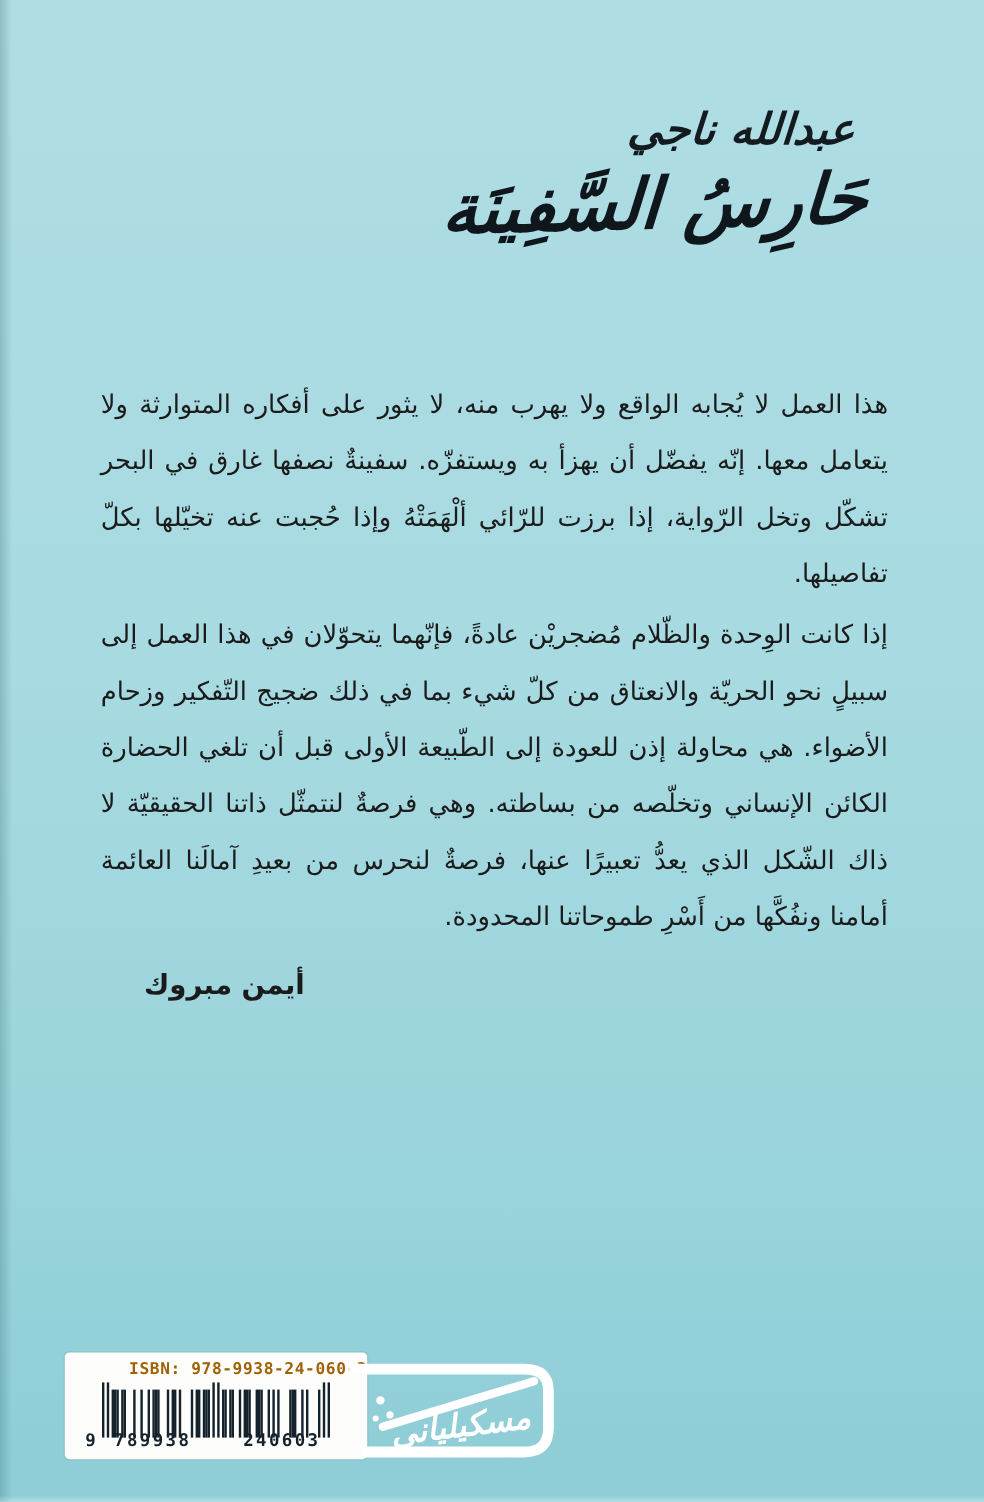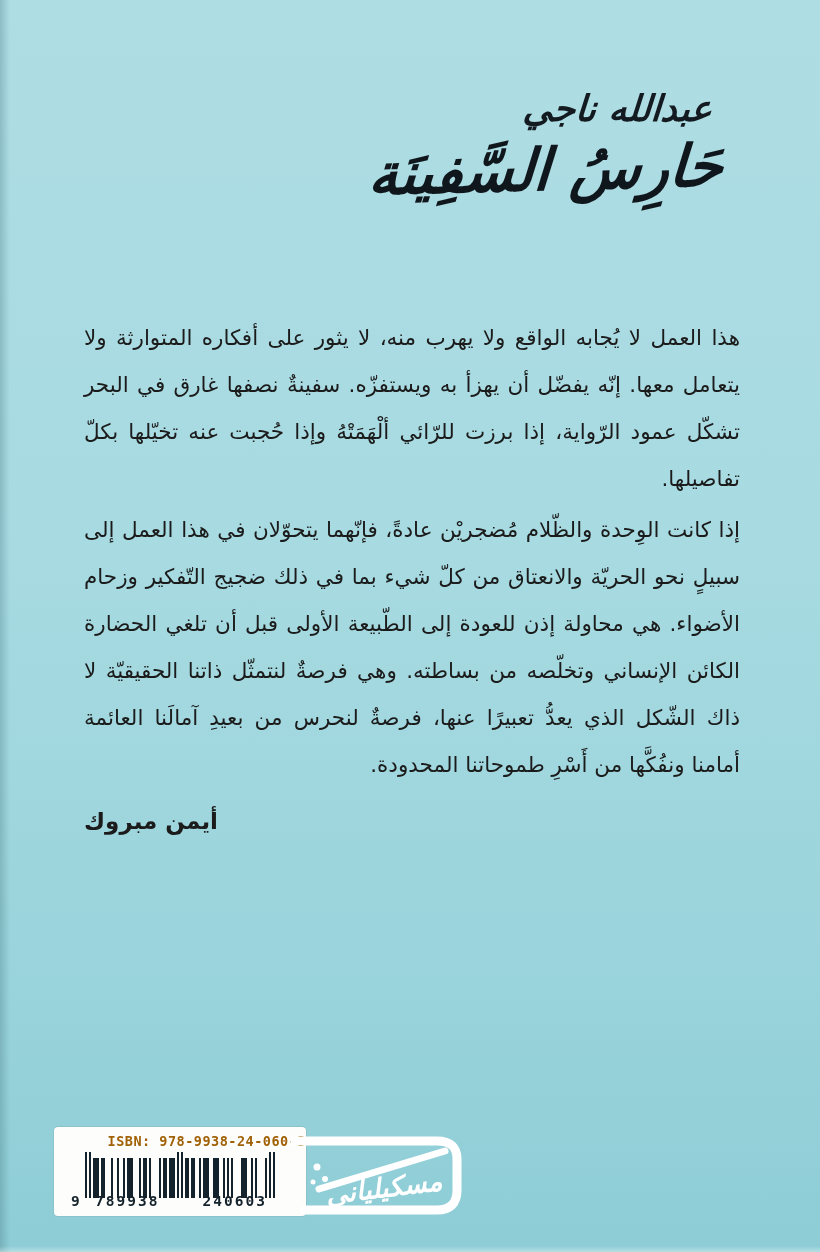--- a/index.html
+++ b/index.html
@@ -40,20 +40,21 @@
     direction:rtl;text-align:justify;
     font-size:21.5px;line-height:47px;
     color:#1b1b1b;
   }
   .blurb p{margin:0 0 4px 0;}
   .signature{
     margin-top:10px;
     text-align:left;
     font-weight:bold;font-size:23px;
     direction:rtl;
+    margin-left:36px;
   }
   
   .barcode-panel{
     position:absolute;left:54px;top:1127px;width:252px;height:89px;
     background:#fdfdfb;border-radius:4px;
     box-shadow:0 0 0 1px rgba(120,160,168,.25);
   }
   .isbn-label{
     margin-top:6px;text-align:right;
     font-family:"DejaVu Sans Mono","Liberation Mono",monospace;
@@ -84,21 +85,21 @@
 <body>
 
 <div class="cover">
   <div class="spine-shadow"></div>
 
   <div class="author-name">عبدالله ناجي</div>
 
   <div class="book-title">حَارِسُ السَّفِينَة</div>
 
   <div class="blurb">
-    <p>هذا العمل لا يُجابه الواقع ولا يهرب منه، لا يثور على أفكاره المتوارثة ولا يتعامل معها. إنّه يفضّل أن يهزأ به ويستفزّه. سفينةٌ نصفها غارق في البحر تشكّل عمود الرّواية، إذا برزت للرّائي ألْهَمَتْهُ وإذا حُجبت عنه تخيّلها بكلّ تفاصيلها.</p>
+    <p>هذا العمل لا يُجابه الواقع ولا يهرب منه، لا يثور على أفكاره المتوارثة ولا يتعامل معها. إنّه يفضّل أن يهزأ به ويستفزّه. سفينةٌ نصفها غارق في البحر تشكّل وتخل الرّواية، إذا برزت للرّائي ألْهَمَتْهُ وإذا حُجبت عنه تخيّلها بكلّ تفاصيلها.</p>
     <p>إذا كانت الوِحدة والظّلام مُضجريْن عادةً، فإنّهما يتحوّلان في هذا العمل إلى سبيلٍ نحو الحريّة والانعتاق من كلّ شيء بما في ذلك ضجيج التّفكير وزحام الأضواء. هي محاولة إذن للعودة إلى الطّبيعة الأولى قبل أن تلغي الحضارة الكائن الإنساني وتخلّصه من بساطته. وهي فرصةٌ لنتمثّل ذاتنا الحقيقيّة لا ذاك الشّكل الذي يعدُّ تعبيرًا عنها، فرصةٌ لنحرس من بعيدِ آمالَنا العائمة أمامنا ونفُكَّها من أَسْرِ طموحاتنا المحدودة.</p>
     <div class="signature">أيمن مبروك</div>
   </div>
 
   <div class="barcode-panel">
     <div class="isbn-label">ISBN: 978-9938-24-060-3</div>
     <div class="ean">
       <div class="bars" id="ean-bars"><i class="on guard"></i><i class="guard"></i><i class="on guard"></i><i></i><i class="on"></i><i class="on"></i><i class="on"></i><i></i><i class="on"></i><i class="on"></i><i></i><i></i><i></i><i class="on"></i><i></i><i></i><i class="on"></i><i></i><i></i><i class="on"></i><i></i><i class="on"></i><i class="on"></i><i class="on"></i><i></i><i></i><i></i><i class="on"></i><i></i><i class="on"></i><i class="on"></i><i></i><i class="on"></i><i></i><i></i><i></i><i></i><i class="on"></i><i></i><i class="on"></i><i class="on"></i><i></i><i class="on"></i><i class="on"></i><i class="on"></i><i class="guard"></i><i class="on guard"></i><i class="guard"></i><i class="on guard"></i><i class="guard"></i><i class="on"></i><i class="on"></i><i></i><i class="on"></i><i class="on"></i><i></i><i></i><i class="on"></i><i></i><i class="on"></i><i class="on"></i><i class="on"></i><i></i><i></i><i class="on"></i><i class="on"></i><i class="on"></i><i></i><i></i><i class="on"></i><i></i><i class="on"></i><i></i><i class="on"></i><i></i><i></i><i></i><i></i><i class="on"></i><i class="on"></i><i class="on"></i><i></i><i></i><i class="on"></i><i></i><i class="on"></i><i></i><i></i><i></i><i></i><i class="on"></i><i></i><i class="on guard"></i><i class="guard"></i><i class="on guard"></i></div>
       <span class="d d-first">9</span>
       <span class="d d-left">789938</span>

